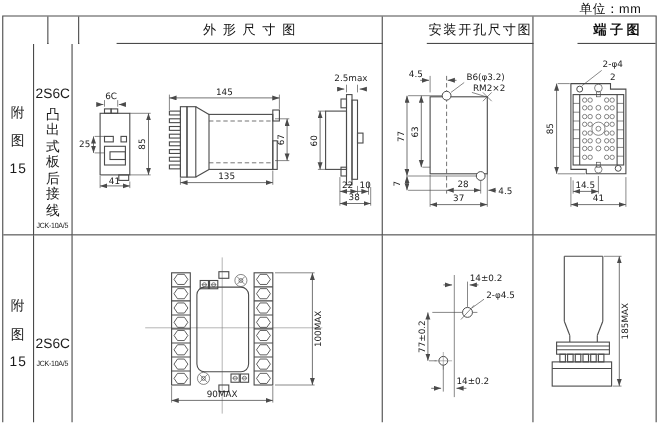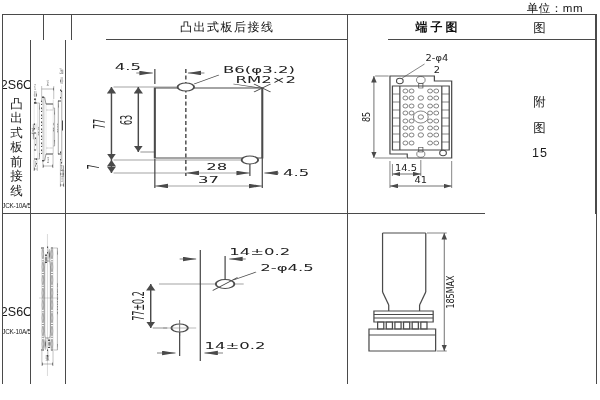--- a/index.html
+++ b/index.html
@@ -41,31 +41,32 @@
   </defs>
 </svg>
 
 <div class="page">
   <div class="unit">单位：mm</div>
 
   <div class="tbl">
 
     <div class="cell hc ls1">图号</div>
     <div class="cell hc ls1">结构</div>
-    <div class="cell hc ls2">凸出式板后接线</div>
+    <div class="cell hc ls6">外形尺寸图</div>
+    <div class="cell hc ls2">安装开孔尺寸图</div>
     <div class="cell hc ls3 lc">端子图</div>
 
     <div class="cell figc">
       <span>附</span>
       <span>图</span>
       <span>15</span>
     </div>
     <div class="cell strc">
       <span class="model">2S6C</span>
-      <span class="vdesc">凸出式板前接线</span>
+      <span class="vdesc">凸出式板后接线</span>
       <span class="code">JCK-10A/5</span>
     </div>
 
     <div class="cell">
       <svg class="draw" viewBox="0 0 281 173" preserveAspectRatio="none">
         <g class="ln">
           <rect x="25" y="63" width="27" height="56"></rect>
           <rect x="29" y="59" width="6" height="4"></rect>
             <rect x="35" y="59" width="6" height="4"></rect>
           <rect x="42" y="119" width="9" height="5"></rect>

